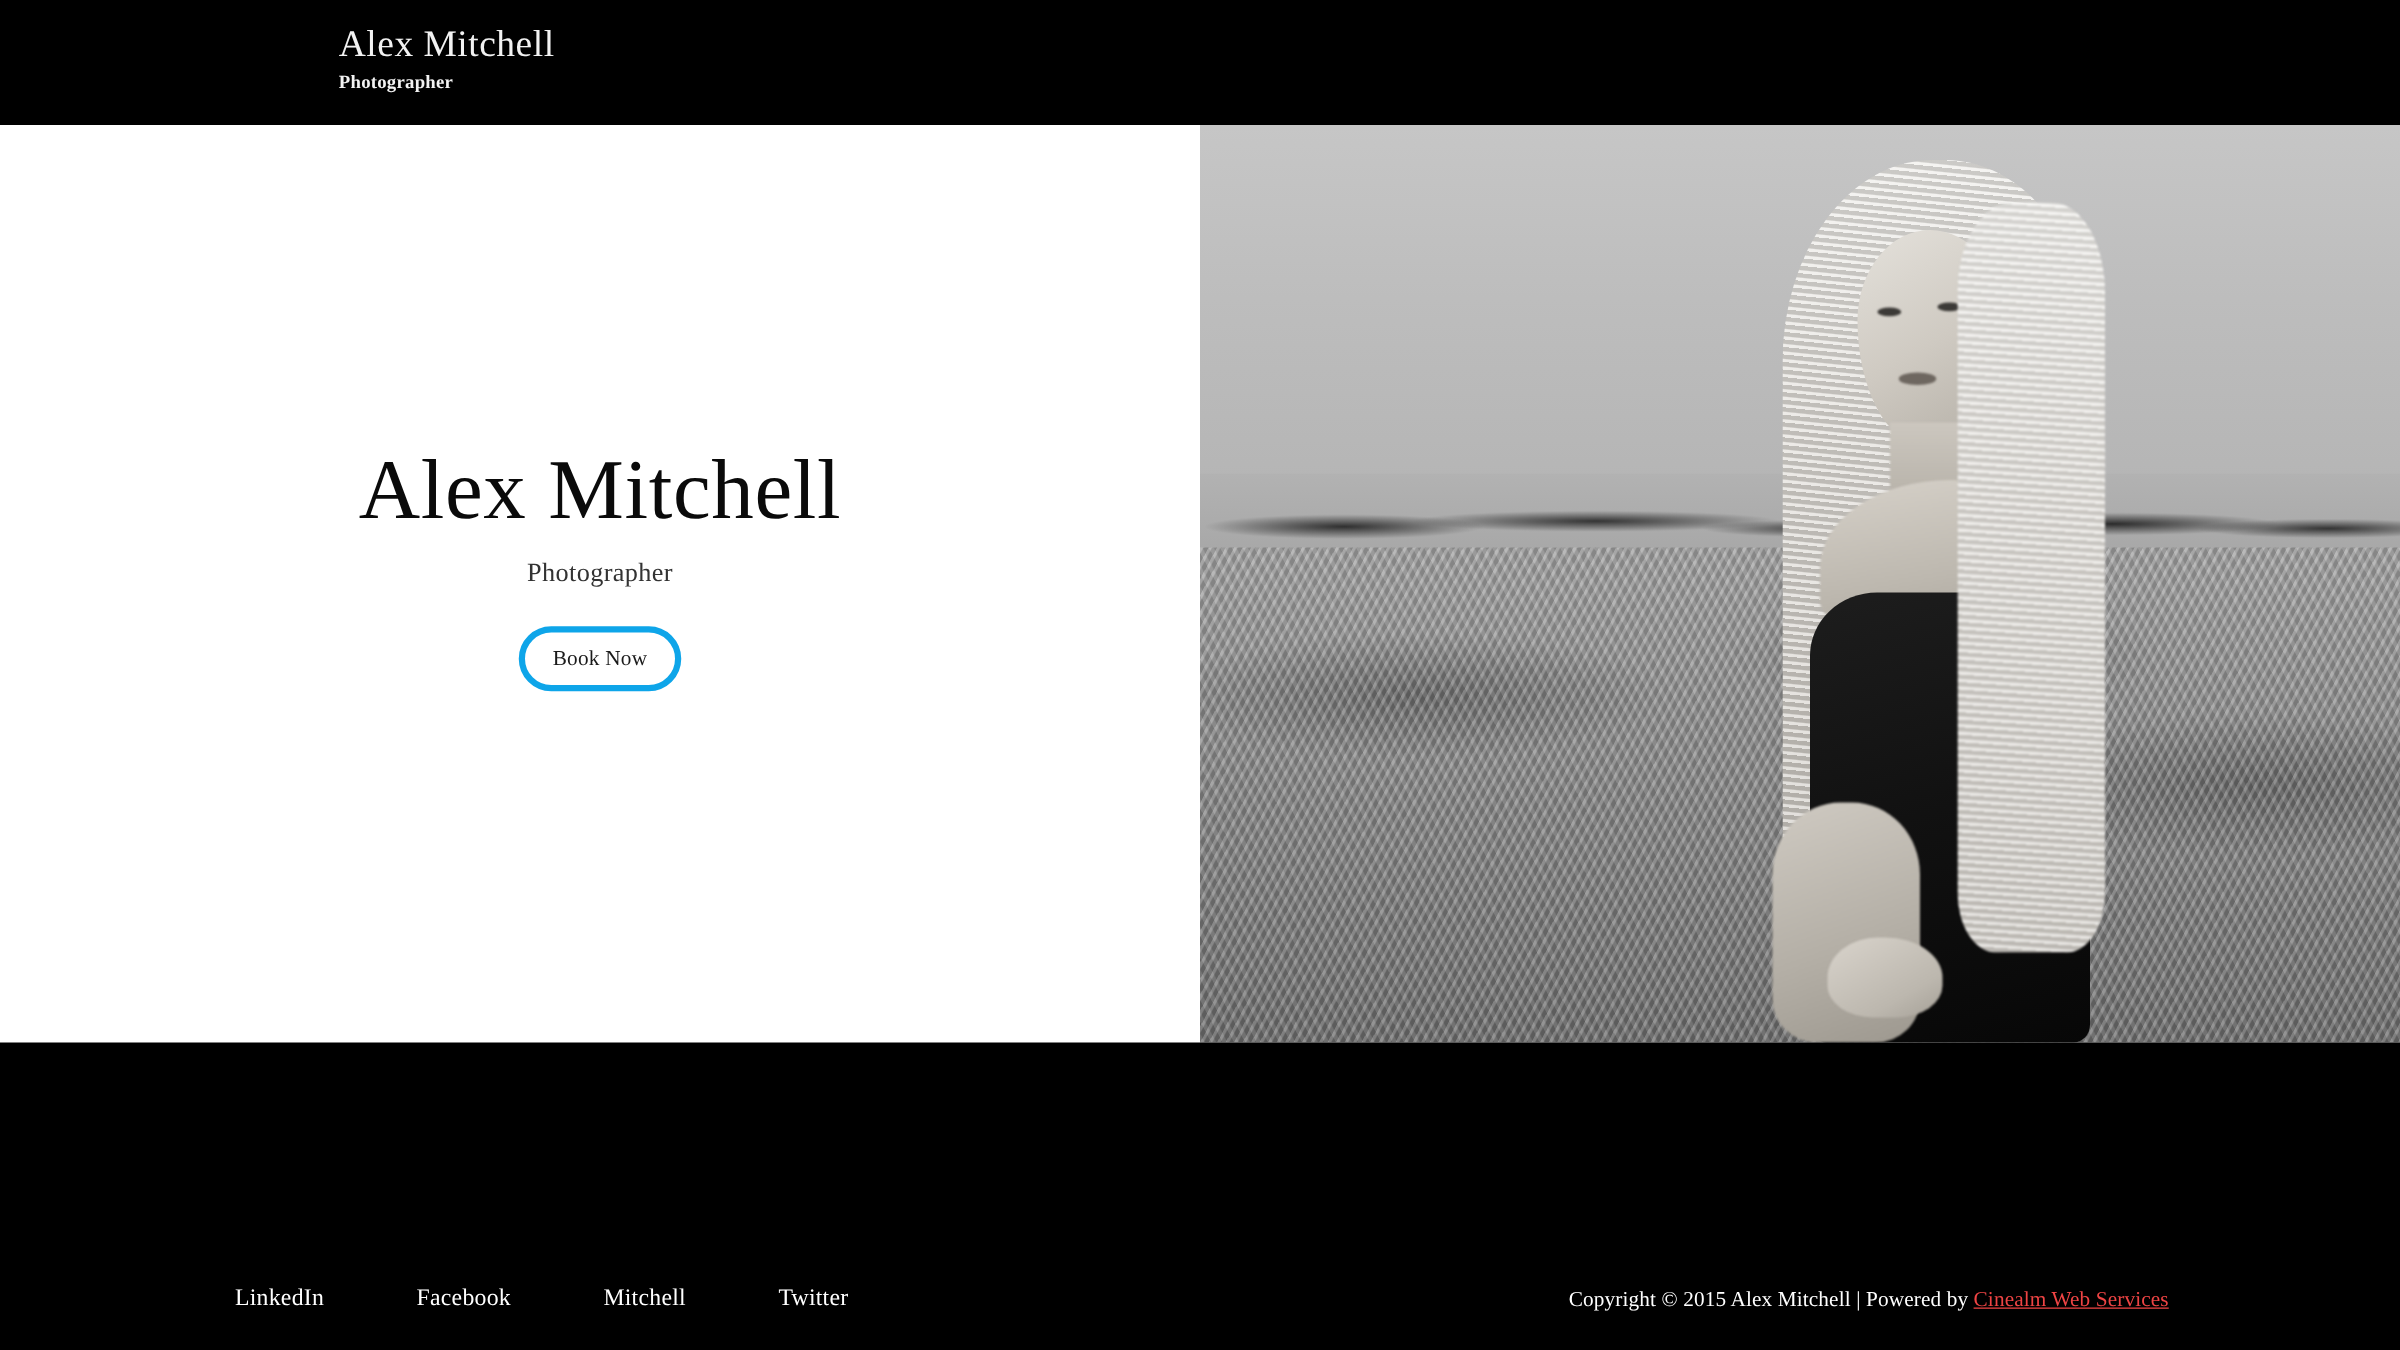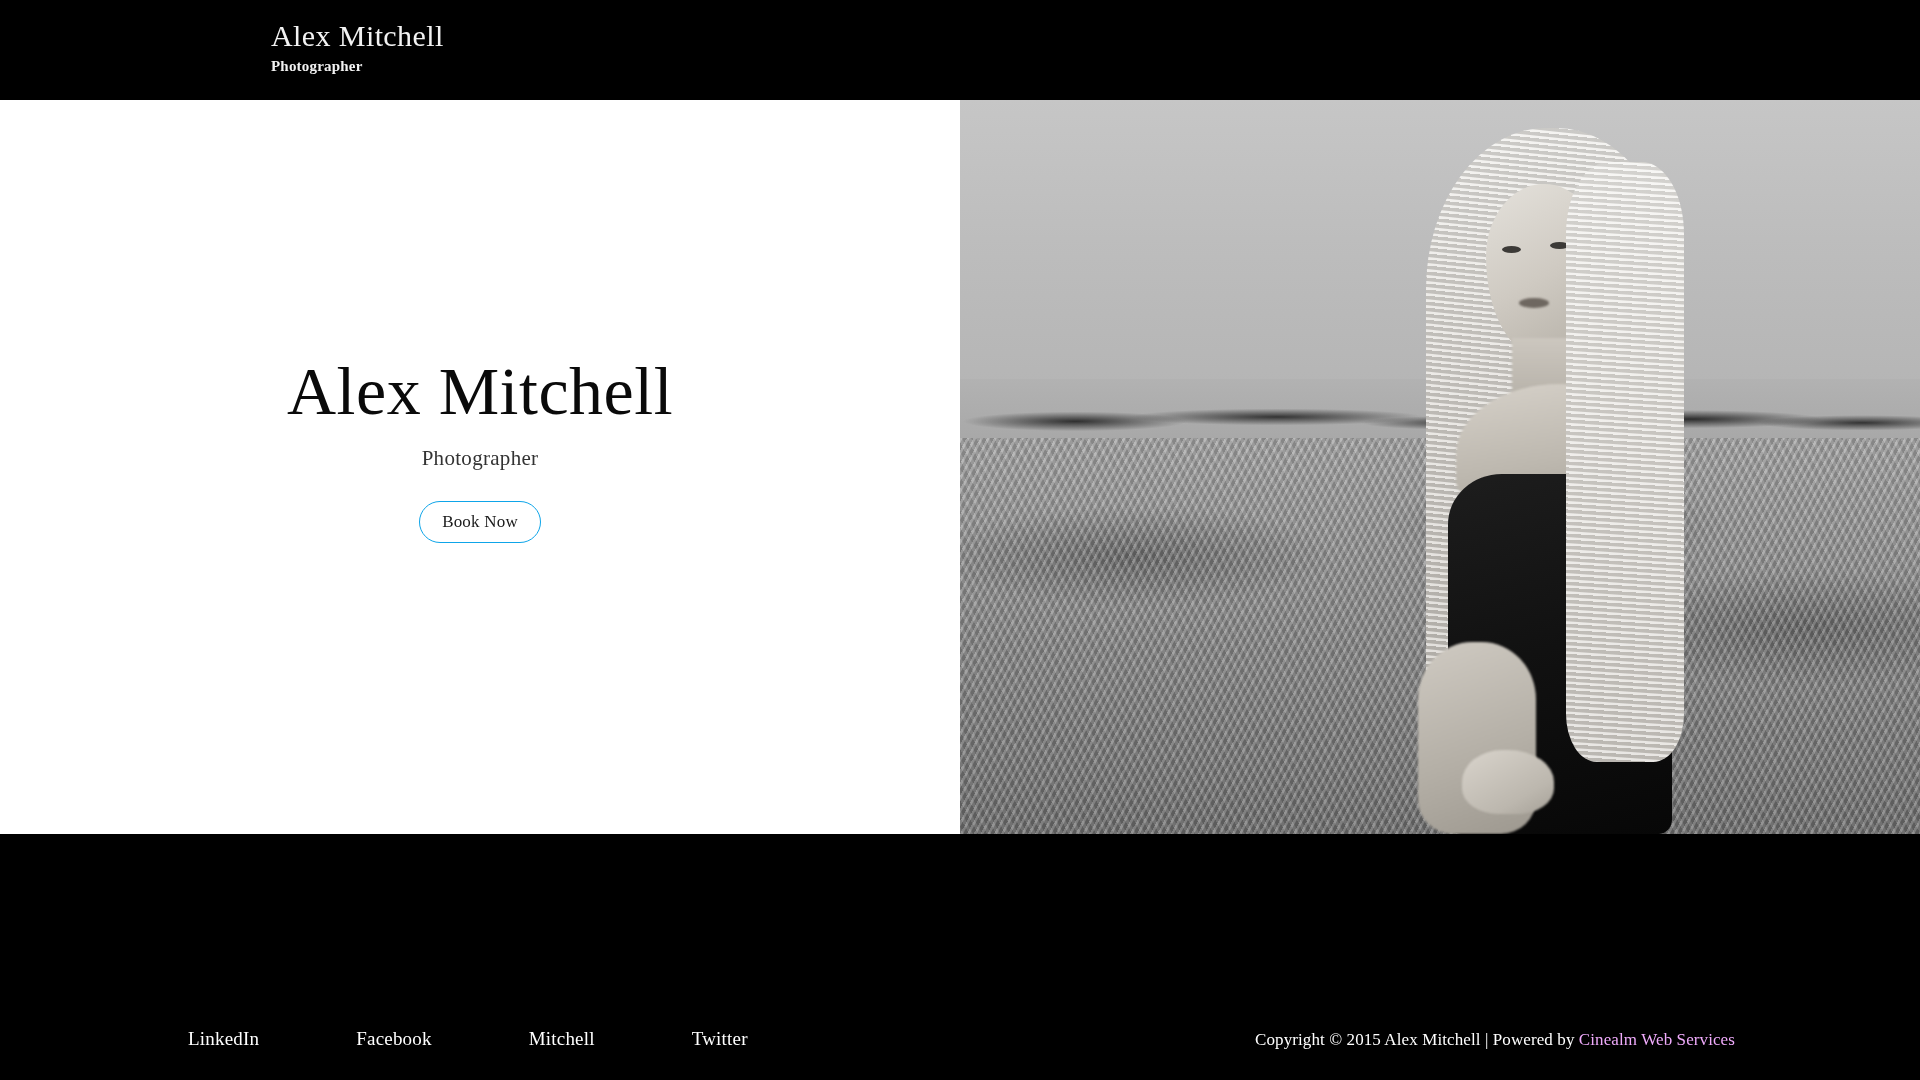--- a/index.html
+++ b/index.html
@@ -120,23 +120,23 @@
     font-size: 21px;
     font-weight: 400;
     letter-spacing: 0.3px;
   }
   .hero-cta {
     margin-top: 30px;
     display: inline-flex;
     align-items: center;
     justify-content: center;
     min-width: 112px;
-    height: 42px;
+    height: 52px;
     padding: 0 22px;
-    border: 1px solid #0ea5e9;
+    border: 5px solid #0ea5e9;
     border-radius: 999px;
     background: transparent;
     color: #1a1a1a;
     font-family: "Liberation Serif", serif;
     font-size: 17px;
     font-weight: 400;
     letter-spacing: 0.2px;
     cursor: pointer;
   }
 
@@ -249,21 +249,21 @@
   }
   .footer-social {
     position: absolute;
     left: 188px;
     top: 1028px;
     transform: translateY(-834px);
     display: flex;
     align-items: center;
     gap: 0;
   }
-  .footer-social { top: 194px; transform: none; gap: 23px; }
+  .footer-social { top: 194px; transform: none; }
   .social-link {
     color: #ffffff;
     font-family: "Liberation Serif", serif;
     font-size: 19px;
     font-weight: 400;
     letter-spacing: 0.2px;
     text-decoration: none;
     cursor: pointer;
     margin-right: 74px;
     white-space: nowrap;
@@ -275,21 +275,22 @@
     left: 1255px;
     top: 196px;
     color: #ffffff;
     font-family: "Liberation Serif", serif;
     font-size: 17px;
     font-weight: 400;
     letter-spacing: 0.1px;
     white-space: nowrap;
   }
   .footer-credit-link {
-    color: #f0abfc;
+    color: #ef4444;
+    text-decoration: underline;
     cursor: pointer;
   }
 </style>
 </head>
 <body>
 
 <div class="page">
 
   <header class="site-header">
     <div class="brand">

